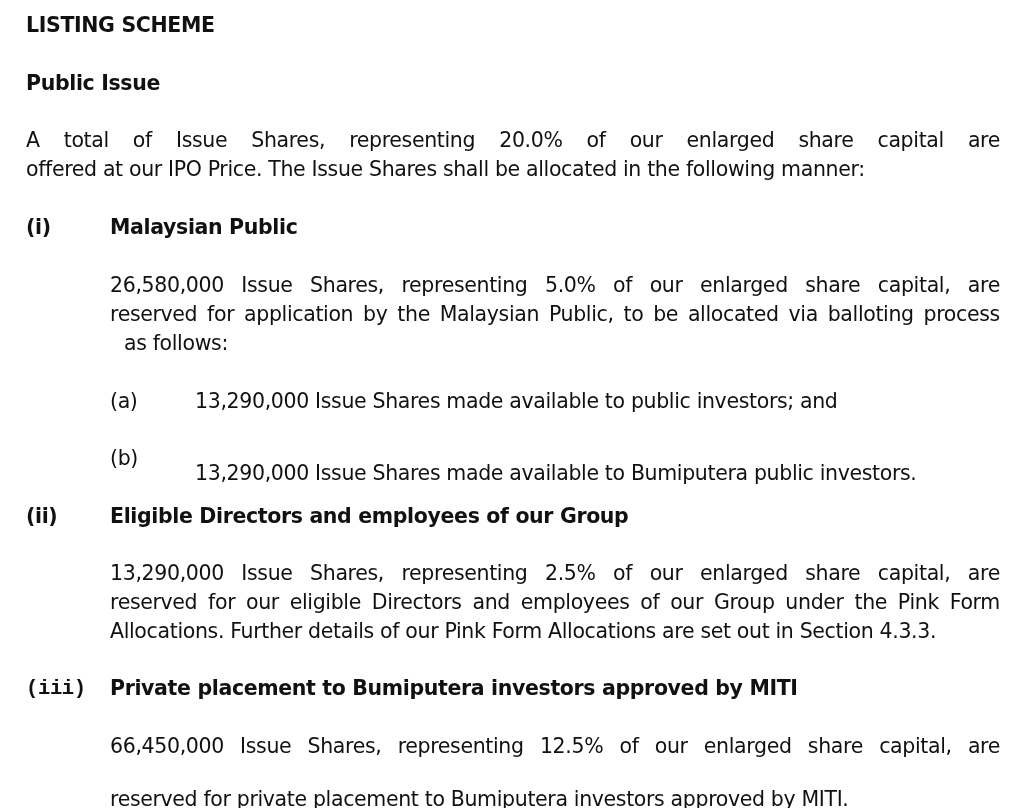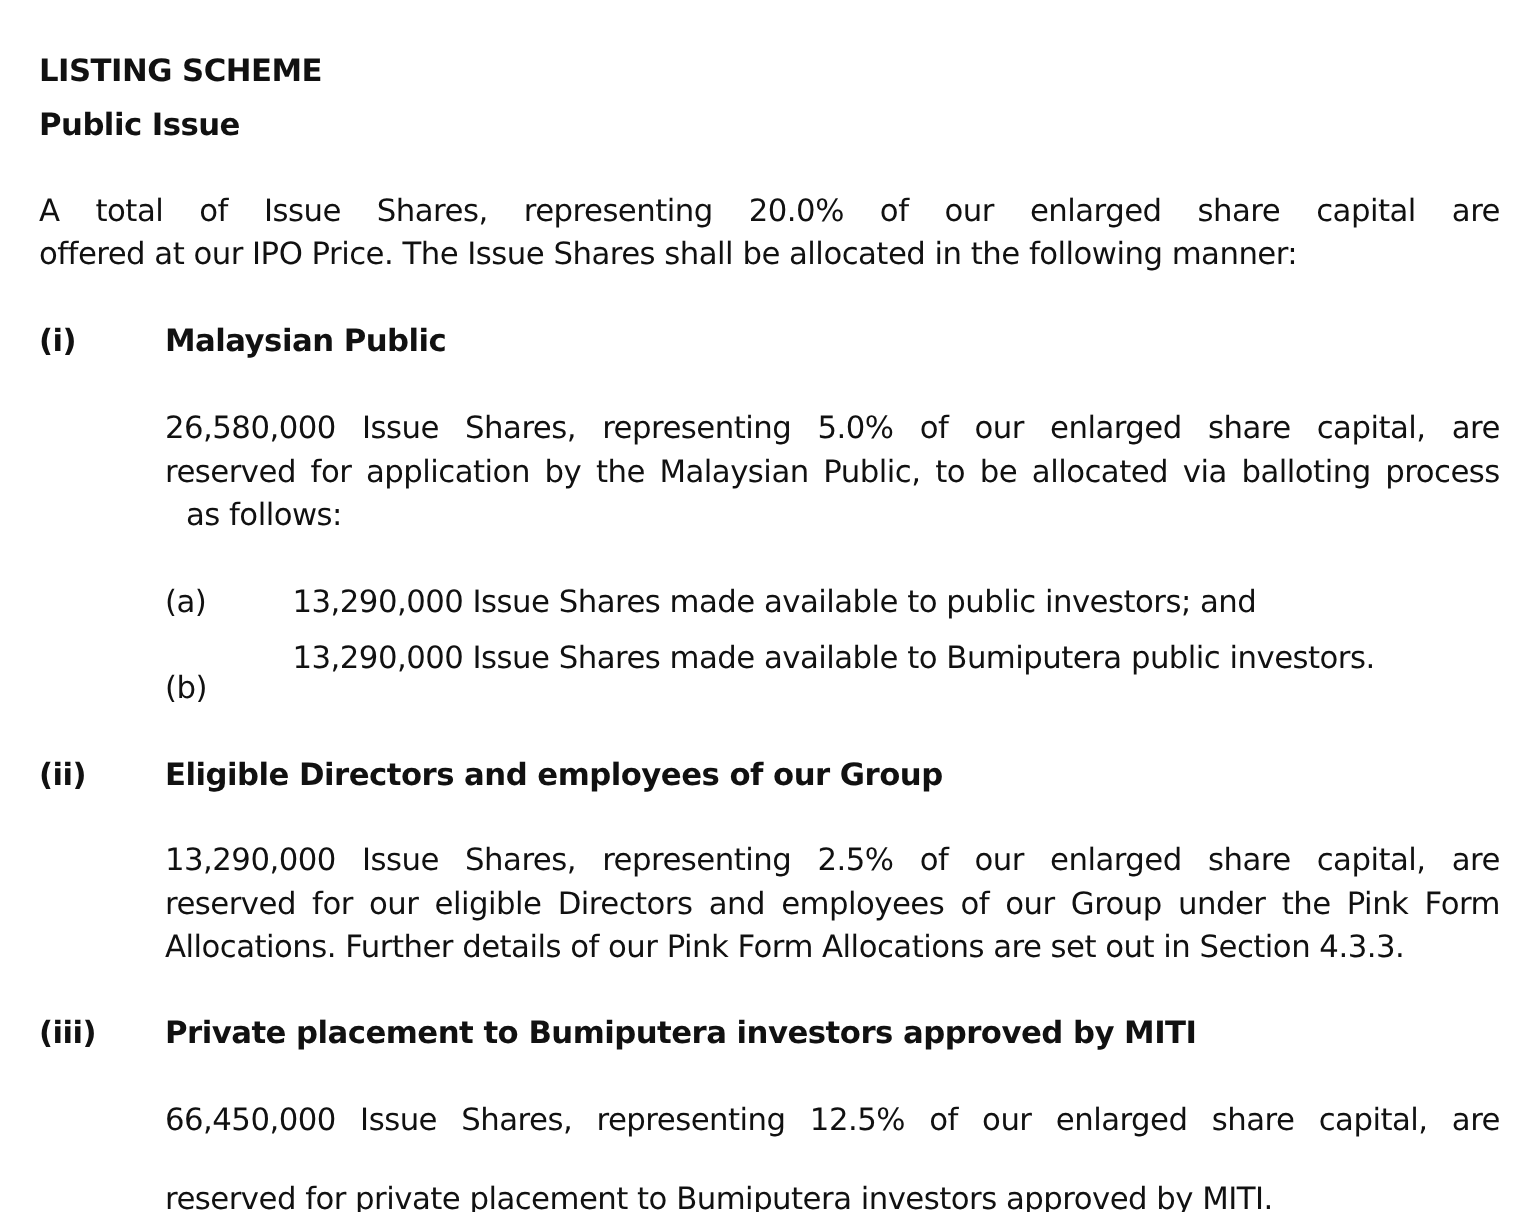--- a/index.html
+++ b/index.html
@@ -29,21 +29,21 @@
       display: flex;
       justify-content: space-between;
       line-height: 29px;
       white-space: nowrap;
     }
     .jline span { display: inline-block; }
   </style>
 </head>
 <body>
 
-<div class="line bold" style="left:26px; top:11px;margin-top:22px;">LISTING SCHEME</div>
+<div class="line bold" style="left:26px; top:11px;">LISTING SCHEME</div>
 
 <div class="line bold" style="left:26px; top:69px;">Public Issue</div>
 
 <div>
   <div class="jline" style="left:26px; top:126px; width:974px;" id="intro1">
       <span>A</span>
       <span>total</span>
       <span>of</span>
       <span>Issue</span>
       <span>Shares,</span>
@@ -91,21 +91,21 @@
       <span>process</span>
     </div>
   <div class="line" style="left:124px; top:329px;">as follows:</div>
 
   <div>
     <div class="line" style="left:110px; top:387px;">(a)</div>
     <div class="line" style="left:195px; top:387px;">13,290,000 Issue Shares made available to public investors; and</div>
   </div>
   <div>
     <div class="line" style="left:110px; top:444px;">(b)</div>
-    <div class="line" style="left:195px; top:424px;">13,290,000 Issue Shares made available to Bumiputera public investors.</div>
+    <div class="line" style="left:195px; top:459px;">13,290,000 Issue Shares made available to Bumiputera public investors.</div>
   </div>
 </div>
 
 <div>
   <div class="line bold" style="left:26px; top:502px;">(ii)</div>
   <div class="line bold" style="left:110px; top:502px;">Eligible Directors and employees of our Group</div>
   <div class="jline" style="left:110px; top:559px; width:890px;">
       <span>13,290,000</span>
       <span>Issue</span>
       <span>Shares,</span>
@@ -131,21 +131,21 @@
       <span>Group</span>
       <span>under</span>
       <span>the</span>
       <span>Pink</span>
       <span>Form</span>
     </div>
   <div class="line" style="left:110px; top:617px;">Allocations. Further details of our Pink Form Allocations are set out in Section 4.3.3.</div>
 </div>
 
 <div>
-  <div class="line bold" style="left:26px; top:674px;">(iii)</div>
+  <div class="line bold" style="left:26px; top:674px;font-family:Liberation Mono, monospace;">(iii)</div>
   <div class="line bold" style="left:110px; top:674px;">Private placement to Bumiputera investors approved by MITI</div>
   <div class="jline" style="left:110px; top:732px; width:890px;">
       <span>66,450,000</span>
       <span>Issue</span>
       <span>Shares,</span>
       <span>representing</span>
       <span>12.5%</span>
       <span>of</span>
       <span>our</span>
       <span>enlarged</span>

